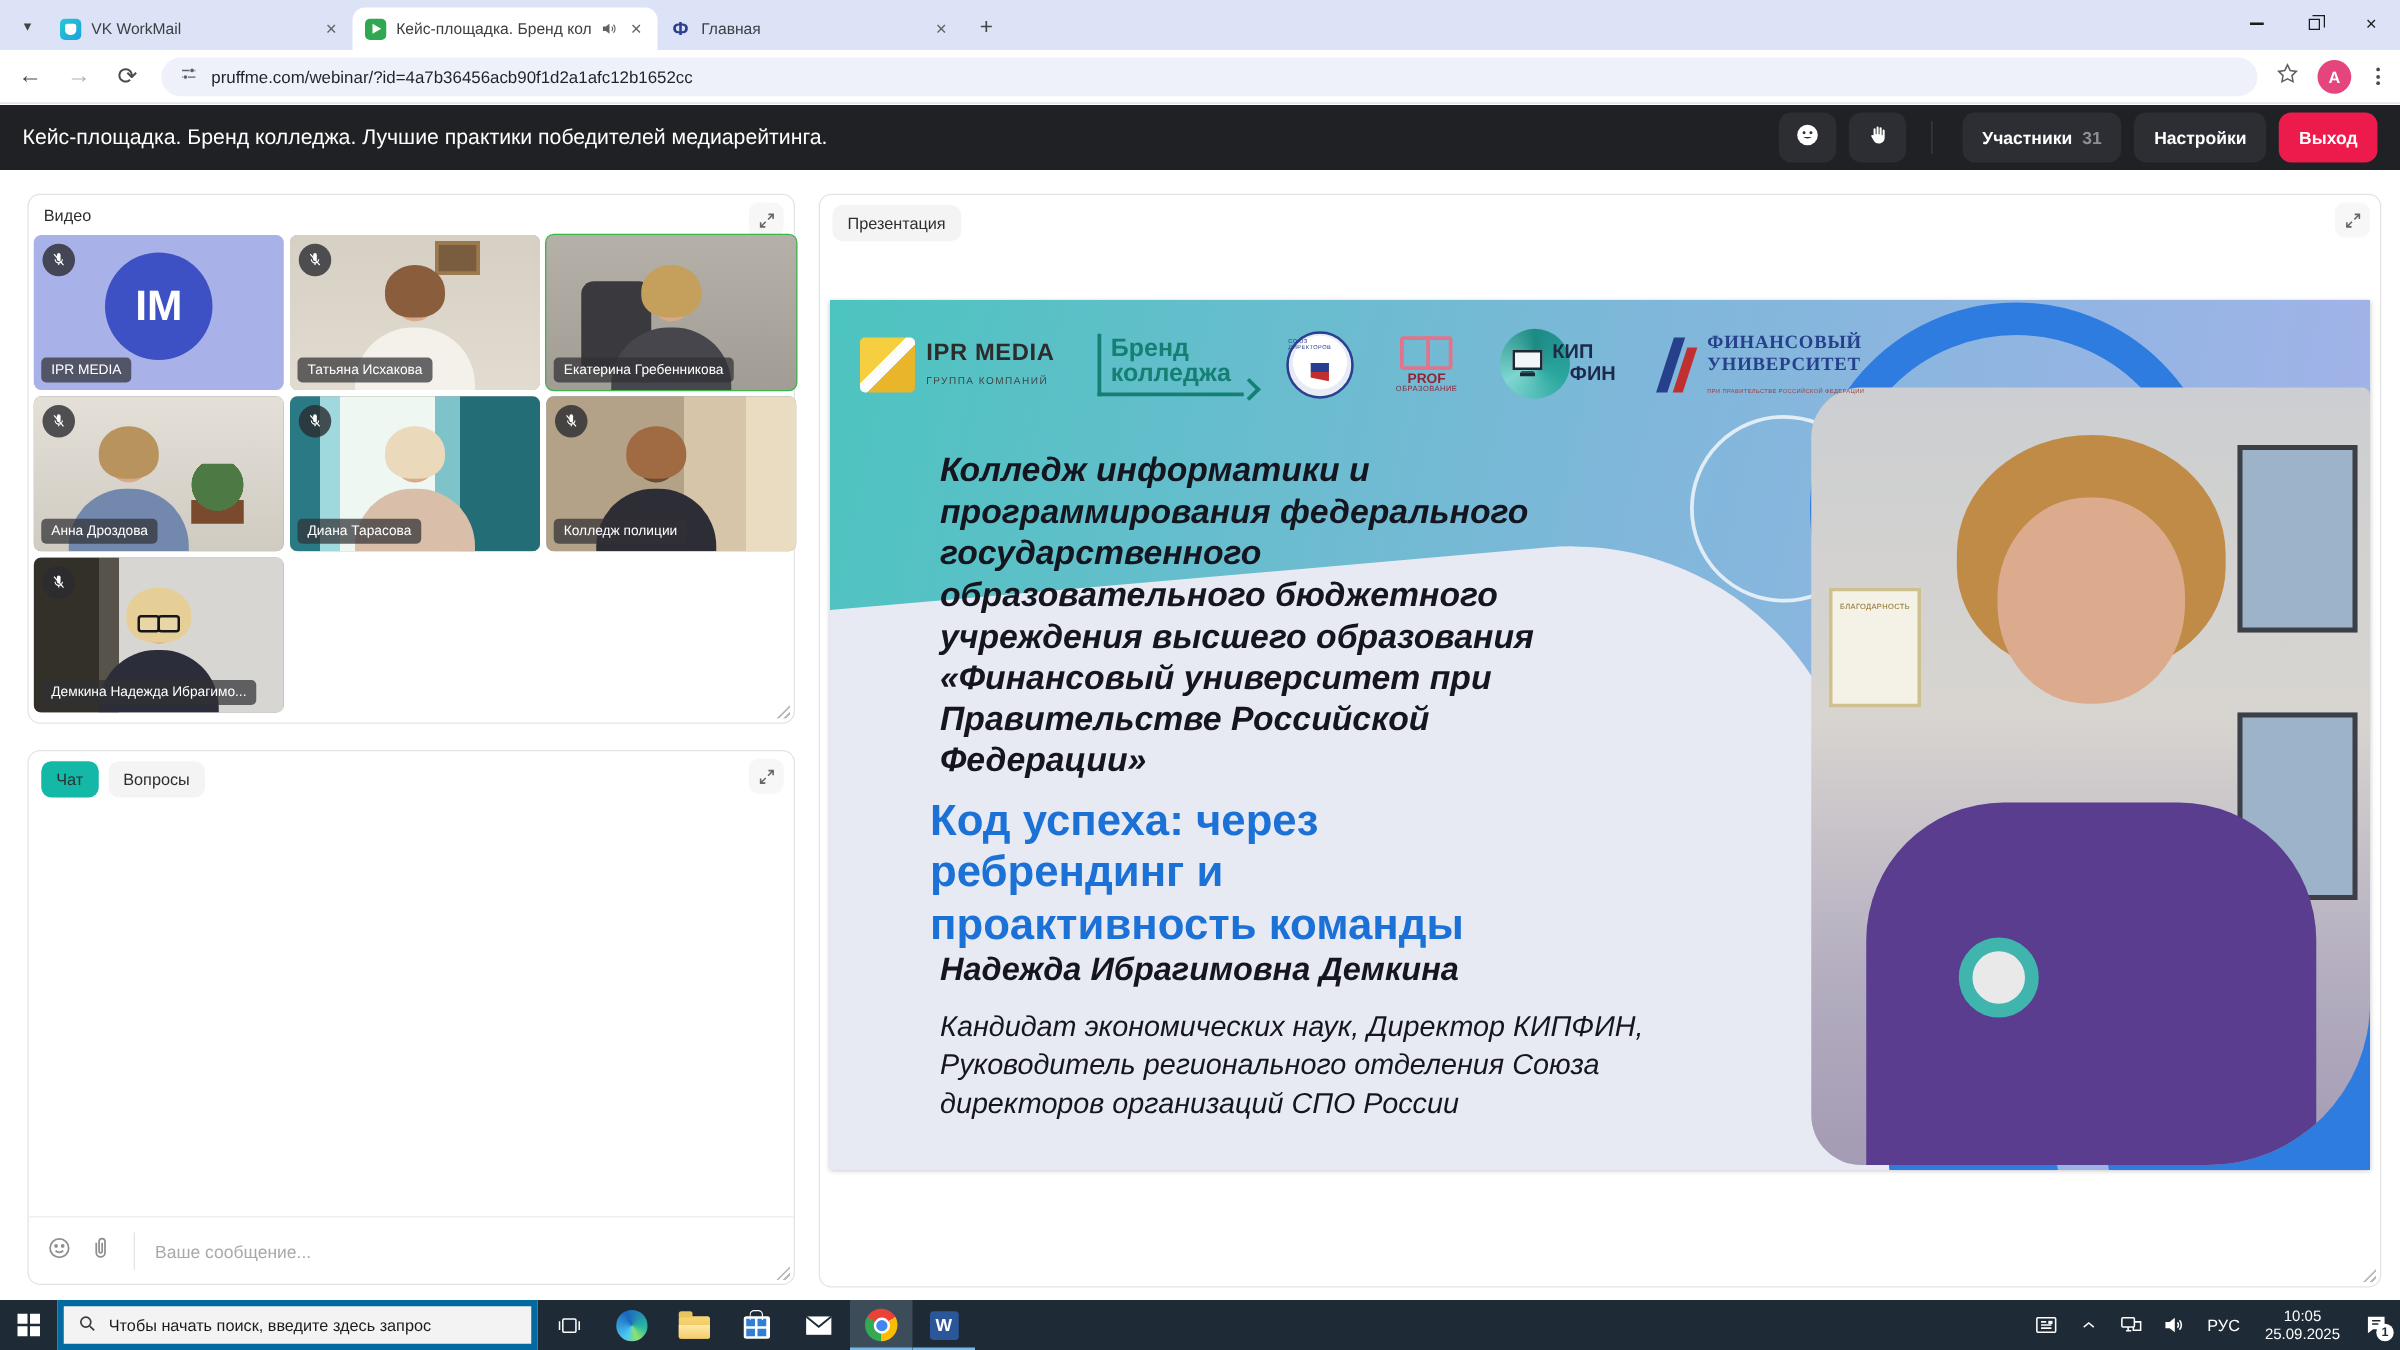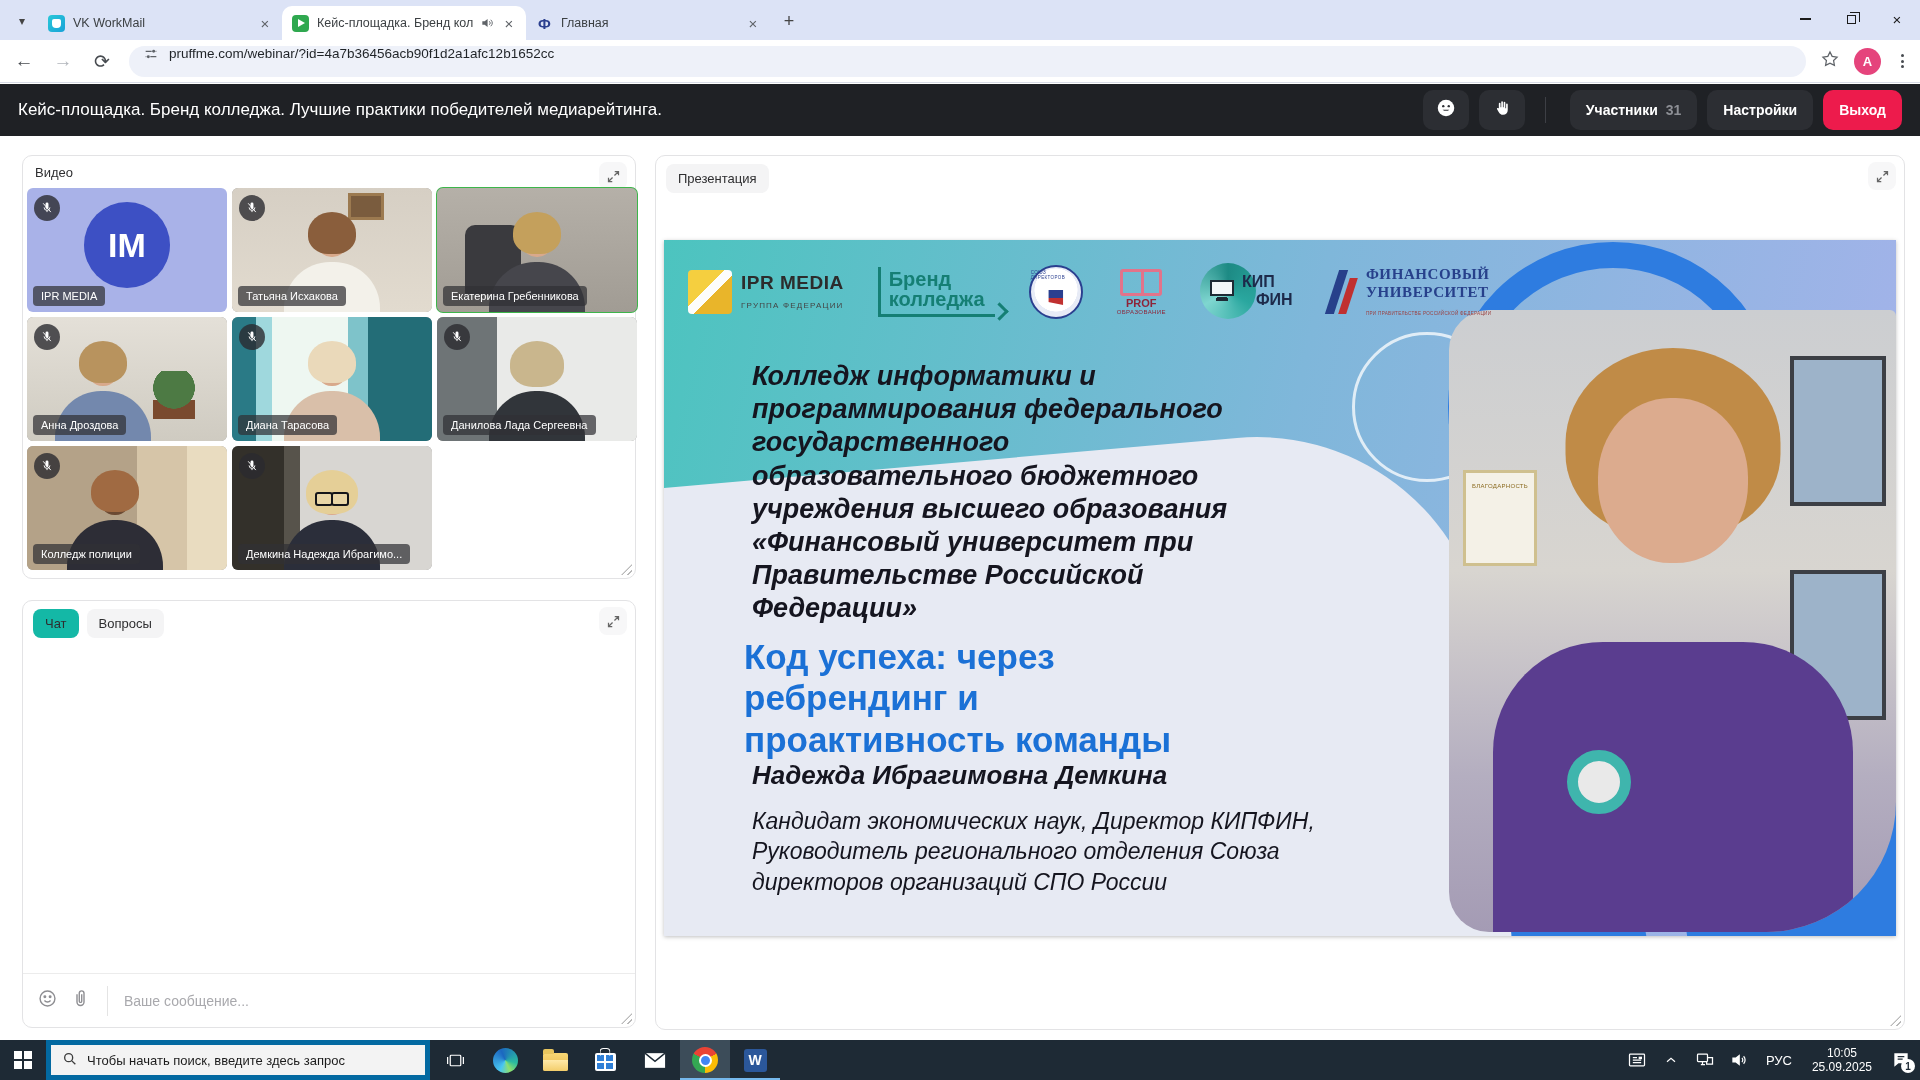--- a/index.html
+++ b/index.html
@@ -37,21 +37,21 @@
   .win-rest i { width:9px; height:9px; border:1.3px solid #1b1b1b; display:block; position:relative; }
   .win-rest i::before { content:""; position:absolute; left:2px; top:-4px; width:9px; height:9px;
     border:1.3px solid #1b1b1b; border-left:none; border-bottom:none; }
 
   #toolbar { position:absolute; top:40px; left:0; width:1920px; height:43px; background:#fff;
     border-bottom:1px solid #d8dce6; display:flex; align-items:center; }
   .nav-ic { width:30px; height:30px; margin-left:9px; display:flex; align-items:center;
     justify-content:center; color:#474b50; font-size:19px; }
   .nav-ic.dim { color:#b1b5bb; }
   #omnibox { flex:1; height:31px; margin:0 14px 0 12px; background:#eef1f9; border-radius:16px;
-    display:flex; align-items:flex-start; padding:0 14px; gap:10px; }
+    display:flex; align-items:center; padding:0 14px; gap:10px; }
   #url-text { font-size:13.5px; color:#1f2327; }
   .tb-right { display:flex; align-items:center; margin-right:10px; gap:14px; }
   #avatar { width:27px; height:27px; border-radius:50%; background:#e5447c; color:#fff;
     font-size:13px; font-weight:700; display:flex; align-items:center; justify-content:center; }
   .dots { display:flex; flex-direction:column; gap:2.5px; padding:0 6px; }
   .dots i { width:3px; height:3px; border-radius:50%; background:#474b50; }
 
   
   #webinar-header { position:absolute; top:84px; left:0; width:1920px; height:52px;
     background:#1f2125; display:flex; align-items:center; padding:0 18px; }
@@ -438,36 +438,20 @@
       <div class="mute">
         <svg viewBox="0 0 24 24" width="14" height="14">
             <path d="M9.5 5a2.5 2.5 0 0 1 5 0v6a2.5 2.5 0 0 1-5 0z" fill="#fff"></path>
             <path d="M7 11a5 5 0 0 0 10 0" fill="none" stroke="#fff" stroke-width="1.6"></path>
             <path d="M12 16v3M5.5 4l13 15" stroke="#fff" stroke-width="1.7"></path>
           </svg>
       </div>
       <div class="tname">Диана Тарасова</div>
     </div>
 
-    <div class="tile t6">
-      <div class="bg"></div>
-      <div class="person">
-          <div class="torso"></div>
-          <div class="face"></div>
-          <div class="hair"></div>
-        </div>
-      <div class="mute">
-        <svg viewBox="0 0 24 24" width="14" height="14">
-            <path d="M9.5 5a2.5 2.5 0 0 1 5 0v6a2.5 2.5 0 0 1-5 0z" fill="#fff"></path>
-            <path d="M7 11a5 5 0 0 0 10 0" fill="none" stroke="#fff" stroke-width="1.6"></path>
-            <path d="M12 16v3M5.5 4l13 15" stroke="#fff" stroke-width="1.7"></path>
-          </svg>
-      </div>
-      <div class="tname">Данилова Лада Сергеевна</div>
-    </div>
 
     <div class="tile t7">
       <div class="bg"></div>
       <div class="person">
           <div class="torso"></div>
           <div class="face"></div>
           <div class="hair"></div>
         </div>
       <div class="mute">
         <svg viewBox="0 0 24 24" width="14" height="14">
@@ -556,21 +540,21 @@
       <div class="sp-face"></div>
       <div class="sp-torso"></div>
       <div class="sp-badge"></div>
     </div>
 
     <div id="logos">
       <div class="lg-ipr">
         <div class="ipr-sq"></div>
         <div class="ipr-tx">
           <b>IPR MEDIA</b>
-          <span>ГРУППА ФЕДЕРАЦИИ</span>
+          <span>ГРУППА КОМПАНИЙ</span>
         </div>
       </div>
       <div class="lg-brand">
         <div>Бренд</div>
         <div>колледжа</div>
       </div>
       <div class="lg-union">
         <span class="u-tx">СОЮЗ ДИРЕКТОРОВ</span>
       </div>
       <div class="lg-prof">

